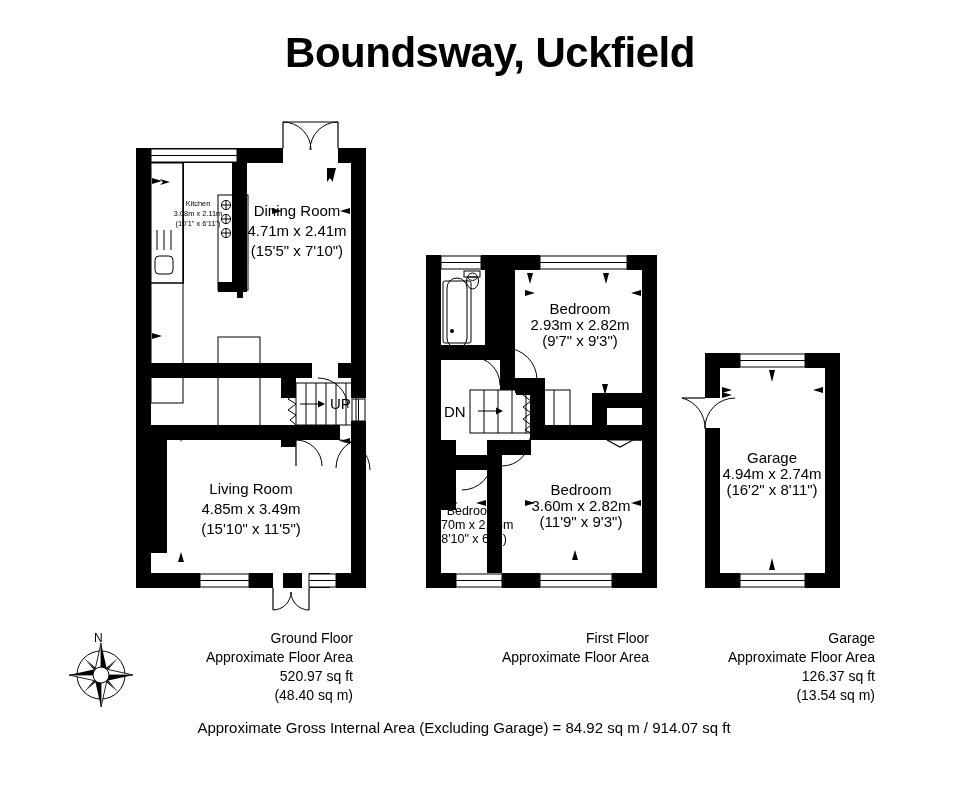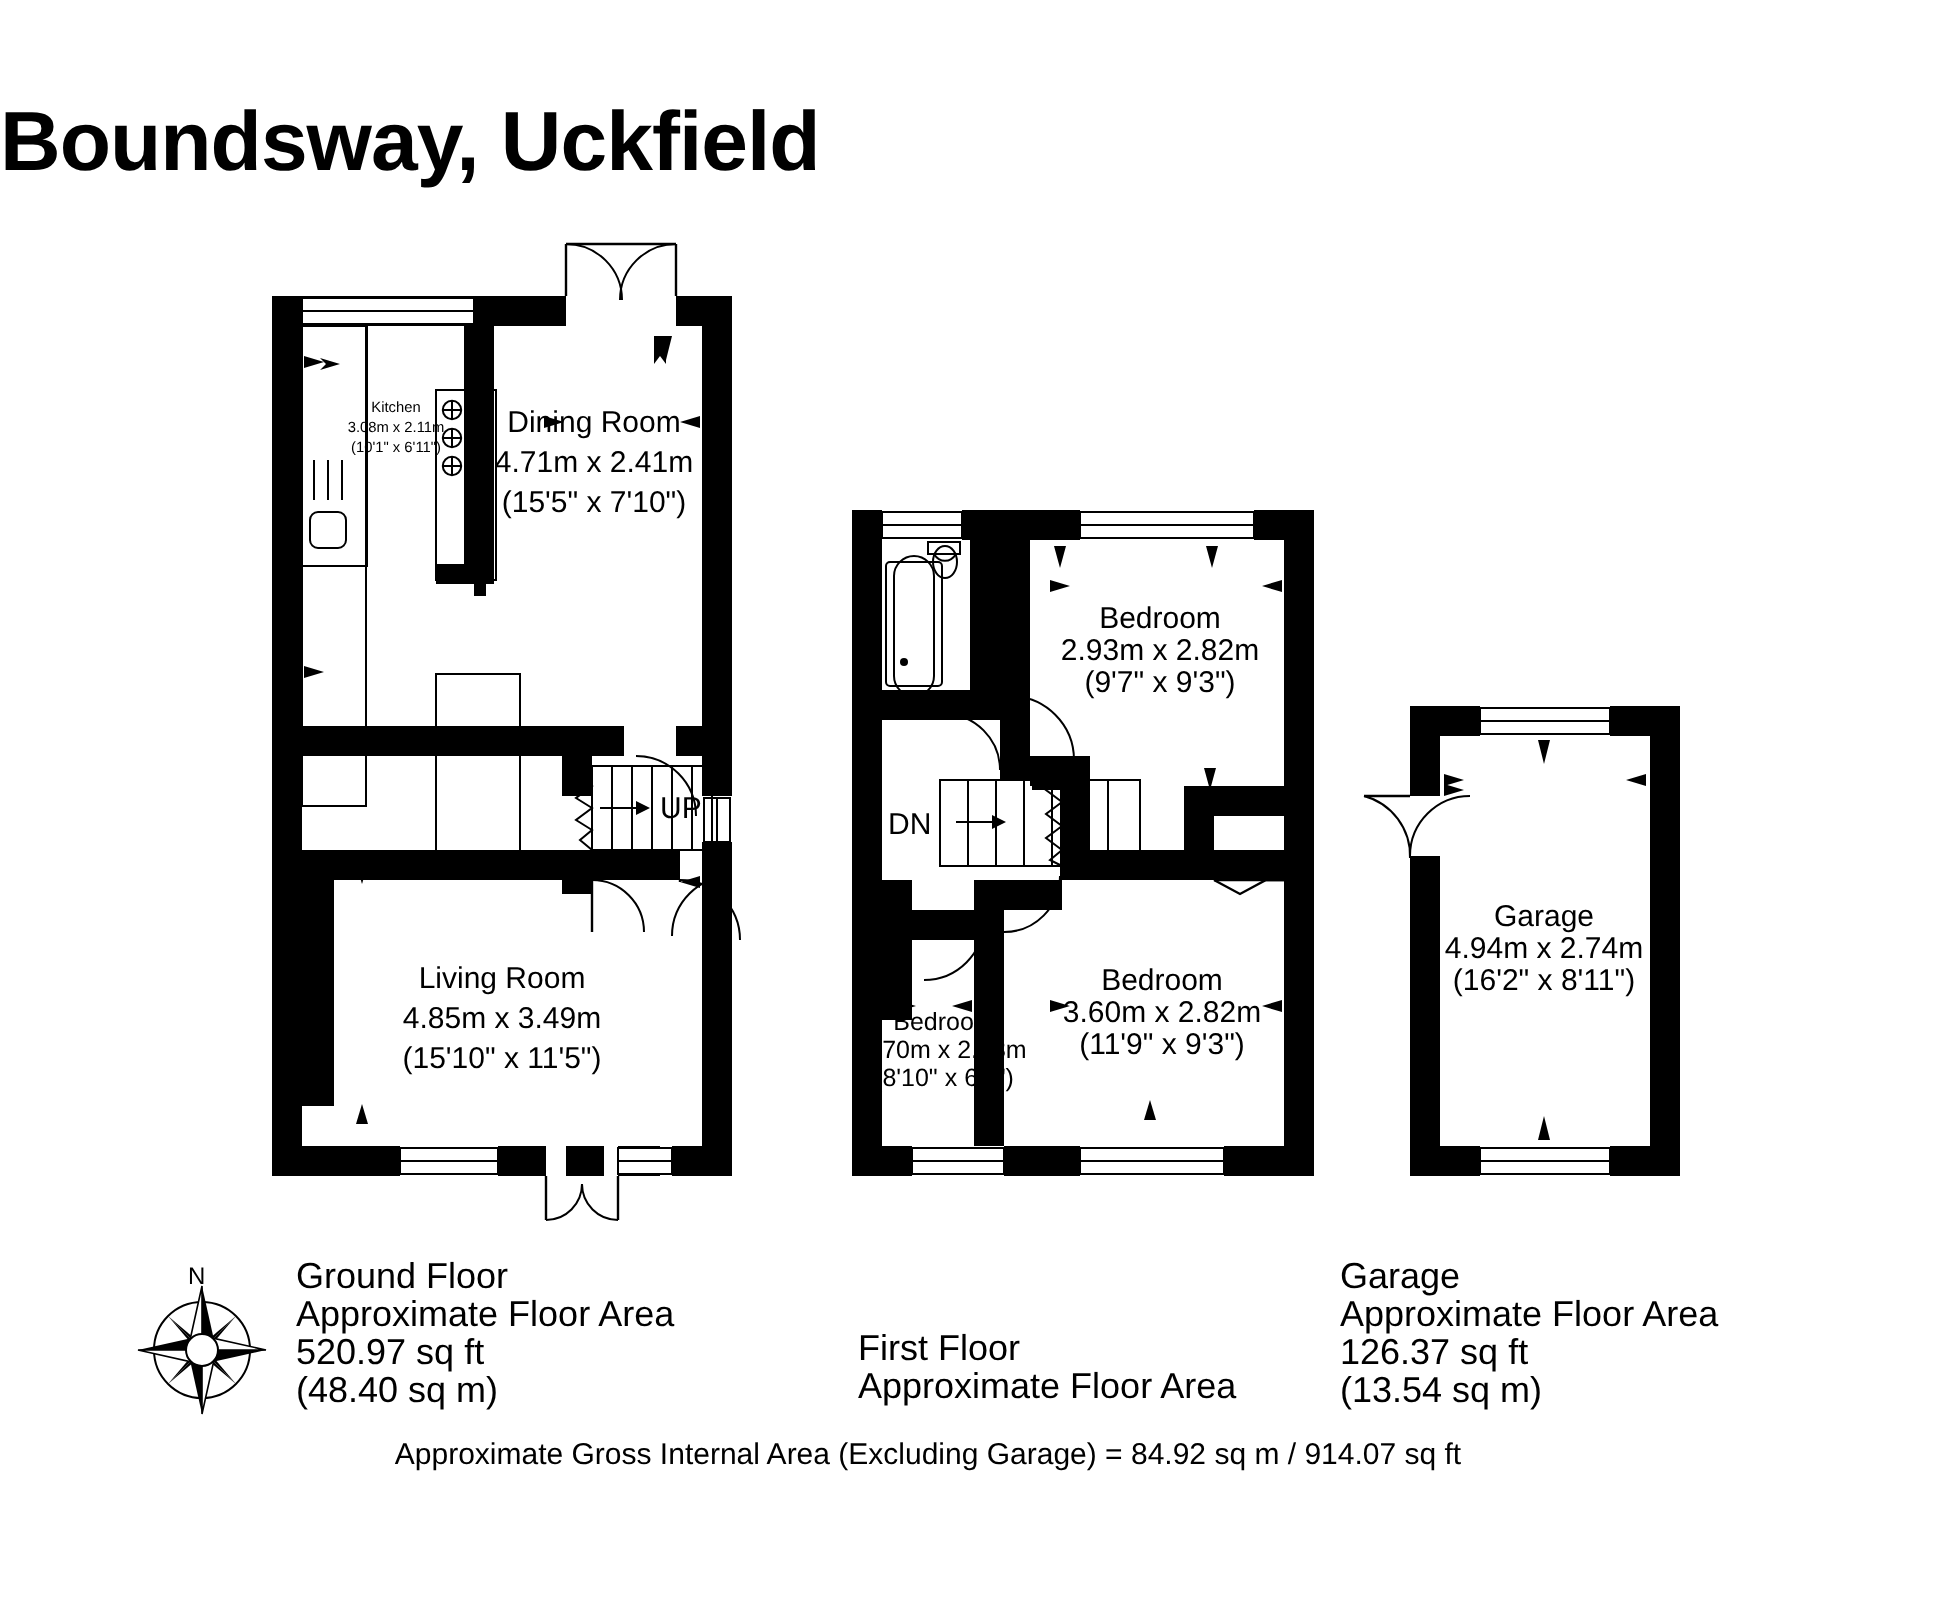--- a/index.html
+++ b/index.html
@@ -16,38 +16,39 @@
     position: relative;
     overflow: hidden;
   }
   #root {
     position: absolute;
     inset: 0;
   }
   .page-title {
     position: absolute;
     left: 0;
-    top: 50px;
+    top: 32px;
     width: 980px;
+    text-align: center;
     font-size: 42px;
     font-weight: bold;
     letter-spacing: -0.5px;
     line-height: 1;
   }
   svg.plan {
     position: absolute;
     left: 0;
     top: 0;
     width: 980px;
     height: 810px;
   }
   .cap {
     position: absolute;
-    text-align: left;
-    font-size: 18px;
+    text-align: right;
+    font-size: 14px;
     line-height: 19px;
     white-space: nowrap;
   }
   .cap div { white-space: nowrap; }
   .footer {
     position: absolute;
     left: 0;
     top: 717px;
     width: 928px;
     text-align: center;
@@ -467,21 +468,21 @@
 
   <div class="compass-label" style="left:94px; top:632px;">N</div>
 
   <div class="cap" style="left:148px; top:629px; width:205px;">
     <div>Ground Floor</div>
     <div>Approximate Floor Area</div>
     <div>520.97 sq ft</div>
     <div>(48.40 sq m)</div>
   </div>
 
-  <div class="cap" style="left:429px; top:629px; width:205px;margin-top:36px;">
+  <div class="cap" style="left:444px; top:629px; width:205px;">
     <div>First Floor</div>
     <div>Approximate Floor Area</div>
   </div>
 
   <div class="cap" style="left:670px; top:629px; width:205px;">
     <div>Garage</div>
     <div>Approximate Floor Area</div>
     <div>126.37 sq ft</div>
     <div>(13.54 sq m)</div>
   </div>

